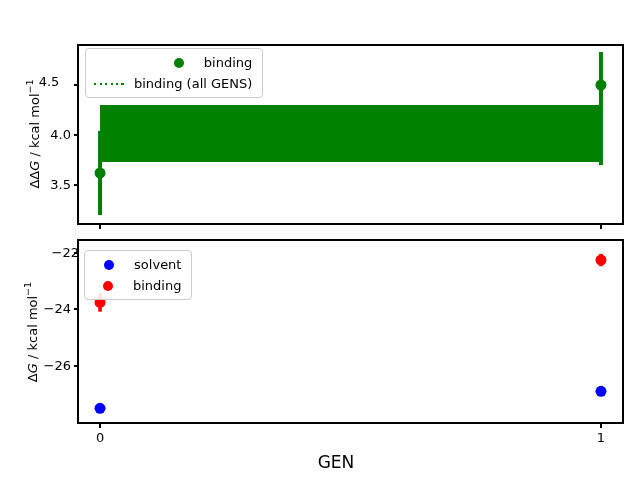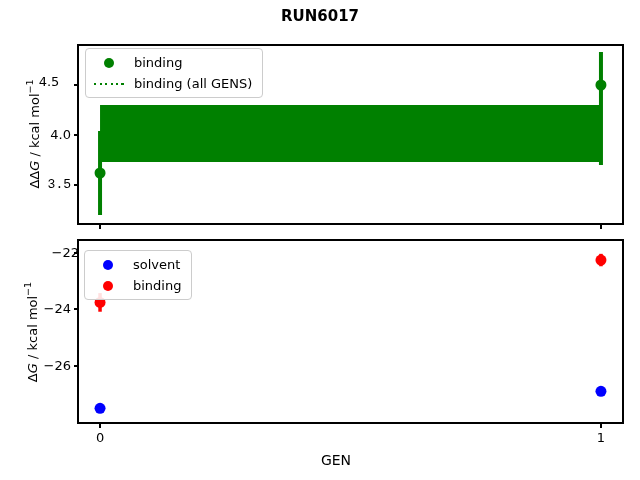--- a/index.html
+++ b/index.html
@@ -16,43 +16,42 @@
   .ylabel {
     position:absolute; white-space:nowrap; font-size:13px;
     transform:translate(-50%,-50%) rotate(-90deg);
   }
   #ylabel-top  { left:33px; top:134px; }
   #ylabel-bottom { left:31px; top:332px; }
   .ylabel i { font-style:italic; }
   .ylabel sup { font-size:9.5px; }
   .xlabel {
     position:absolute; left:336px; top:452px; transform:translateX(-50%);
-    font-size:14px;
+    font-size:17px;
   }
   .legend {
     position:absolute; background:rgba(255,255,255,0.88);
     border:1px solid #cccccc; border-radius:4px;
-    padding:3px 10px 3px 7px; display:flex; flex-direction:column; z-index:2;
+    padding:3px 10px 3px 7px; display:flex; flex-direction:column; z-index:2;align-items:flex-end;
   }
   #legend-top { left:85px; top:48px; }
   #legend-bottom { left:84px; top:250px; }
   .legend-row { display:flex; align-items:center; height:21px; }
   .legend-marker { width:32px; display:flex; justify-content:center; align-items:center; margin-right:9px; flex:0 0 32px; }
   .legend-dot { width:10px; height:10px; border-radius:50%; }
   .legend-dash { width:31px; height:2px; }
   .legend-label { font-size:13px; white-space:nowrap; }
   .ticklabel { position:absolute; font-size:13px; line-height:15px; }
   .ytick { text-align:right; width:44px; }
   .xtick { text-align:center; width:40px; }
 </style>
 </head>
 <body>
 
 <div class="fig">
-  <div class="fig-title">RUN6017</div>
 
   <svg id="canvas" class="canvas" width="640" height="480">
       <rect x="100.04044117647058" y="105.00000000000003" width="500.9191176470588" height="56.99999999999997" fill="#008000"></rect>
       <line x1="100.04044117647058" y1="134.00000000000003" x2="600.9595588235294" y2="134.00000000000003" stroke="#008000" stroke-width="1.8" stroke-dasharray="2 3.4"></line>
       <line x1="100.04044117647058" y1="214.99999999999997" x2="100.04044117647058" y2="131" stroke="#008000" stroke-width="4"></line>
       <circle cx="100.04044117647058" cy="173" r="5.5" fill="#008000"></circle>
       <line x1="600.9595588235294" y1="165" x2="600.9595588235294" y2="52.00000000000003" stroke="#008000" stroke-width="4"></line>
       <circle cx="600.9595588235294" cy="85.00000000000003" r="5.5" fill="#008000"></circle>
       <rect x="78" y="45" width="545" height="179" fill="none" stroke="#000000" stroke-width="2" shape-rendering="crispEdges"></rect>
       <line x1="73.5" y1="185" x2="78" y2="185" stroke="#000000" stroke-width="2" shape-rendering="crispEdges"></line>
@@ -105,21 +104,21 @@
       </div>
       <div class="legend-row">
         <div class="legend-marker">
           <div class="legend-dot" style="background: rgb(255, 0, 0);"></div>
         </div>
         <div class="legend-label">binding</div>
       </div>
     </div>
 
   <div id="ticklabels">
-      <div class="ticklabel ytick" style="left: 27px; top: 177px; font-family: Liberation Mono, monospace;">3.5</div>
+      <div class="ticklabel ytick" style="left: 27px; top: 177px;">3.5</div>
       <div class="ticklabel ytick" style="left: 27px; top: 127px;">4.0</div>
       <div class="ticklabel ytick" style="left: 27px; top: 74px; text-align: center;">4.5</div>
       <div class="ticklabel ytick" style="left: 35px; top: 244.991px;">−22</div>
       <div class="ticklabel ytick" style="left: 27px; top: 301.472px;">−24</div>
       <div class="ticklabel ytick" style="left: 27px; top: 357.954px;">−26</div>
       <div class="ticklabel xtick" style="left: 80.0404px; top: 430px;">0</div>
       <div class="ticklabel xtick" style="left: 580.96px; top: 430px;">1</div>
     </div>
 </div>
 

